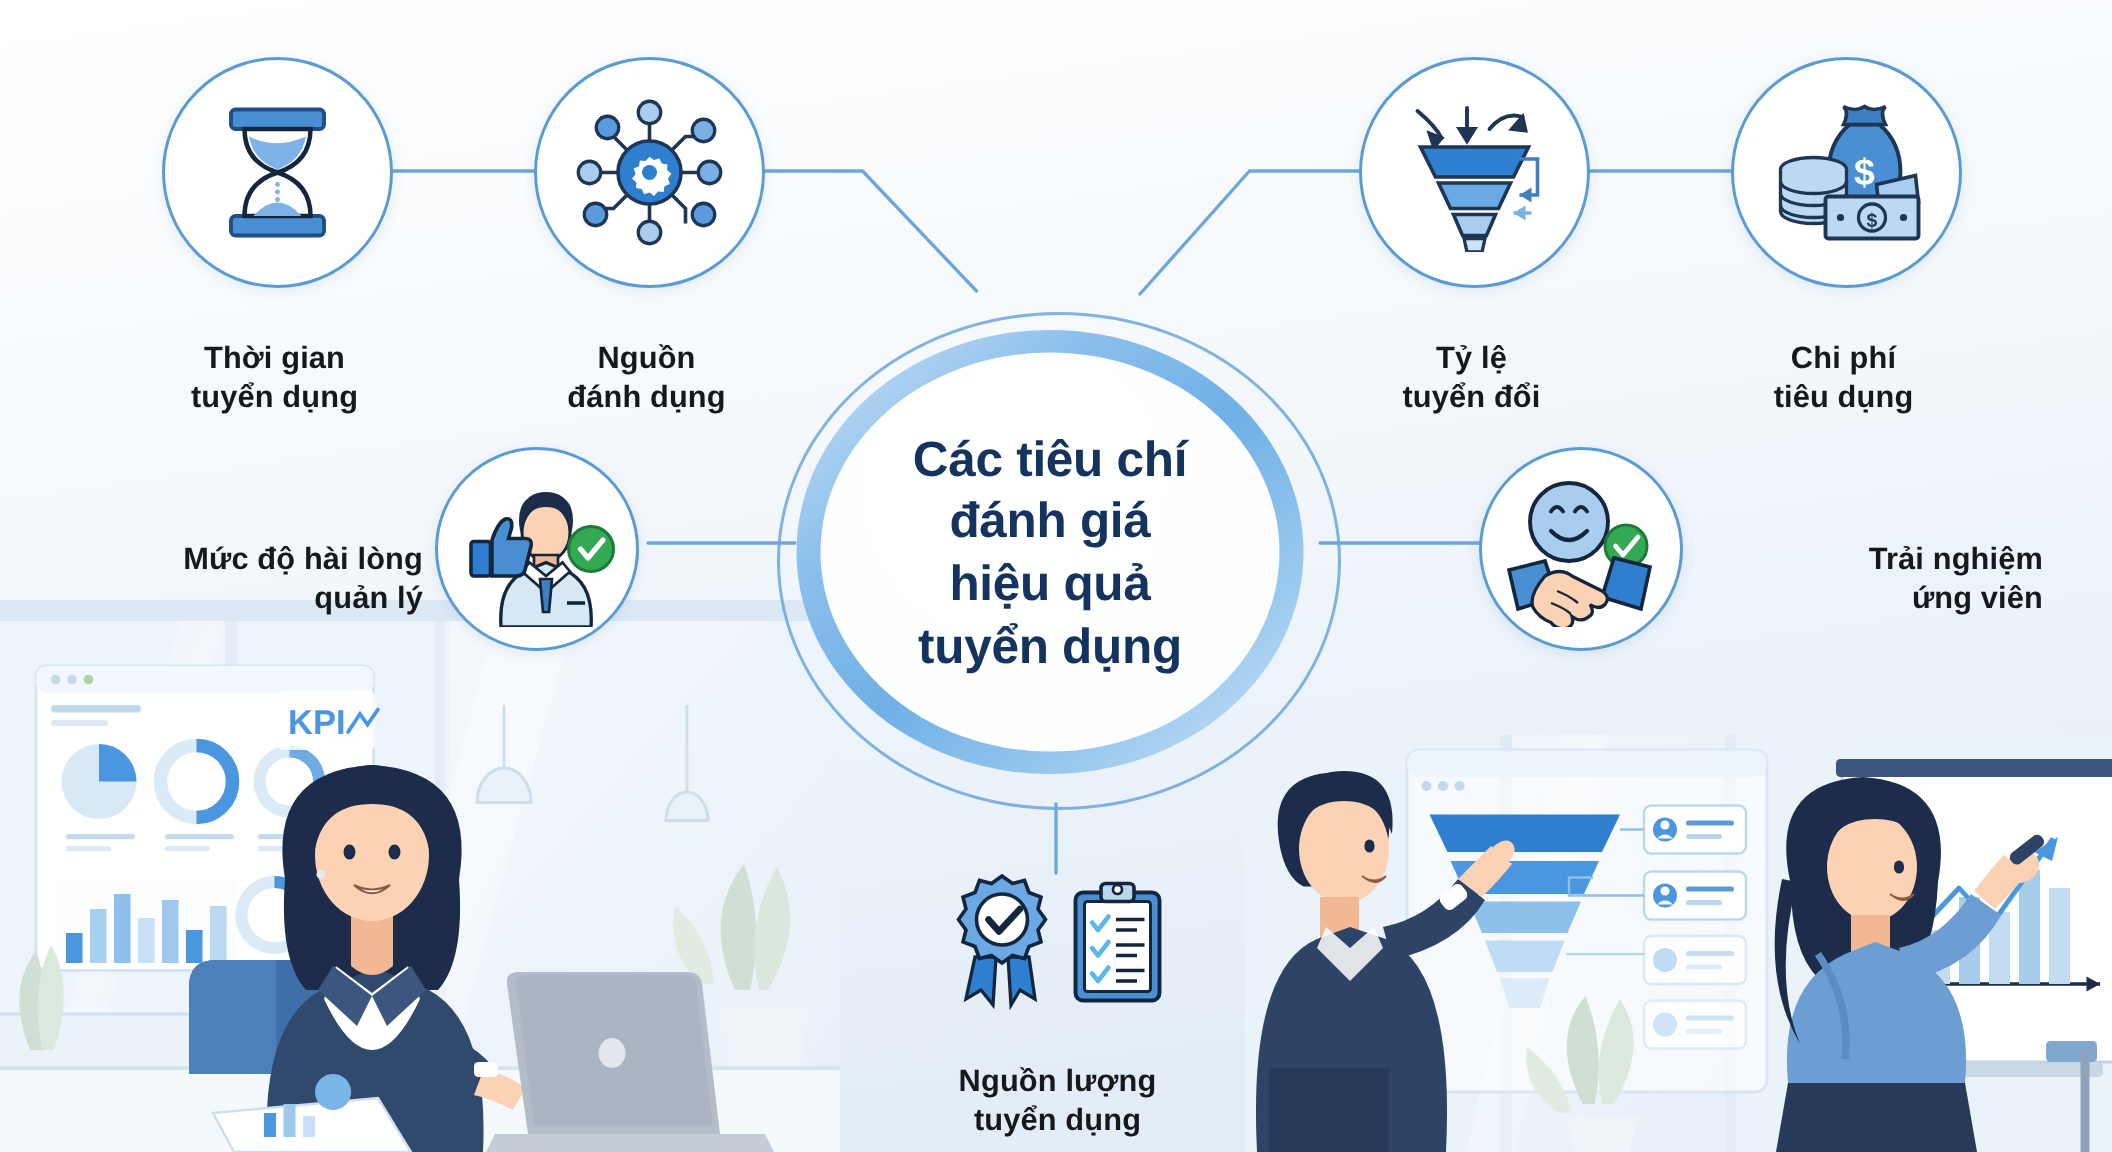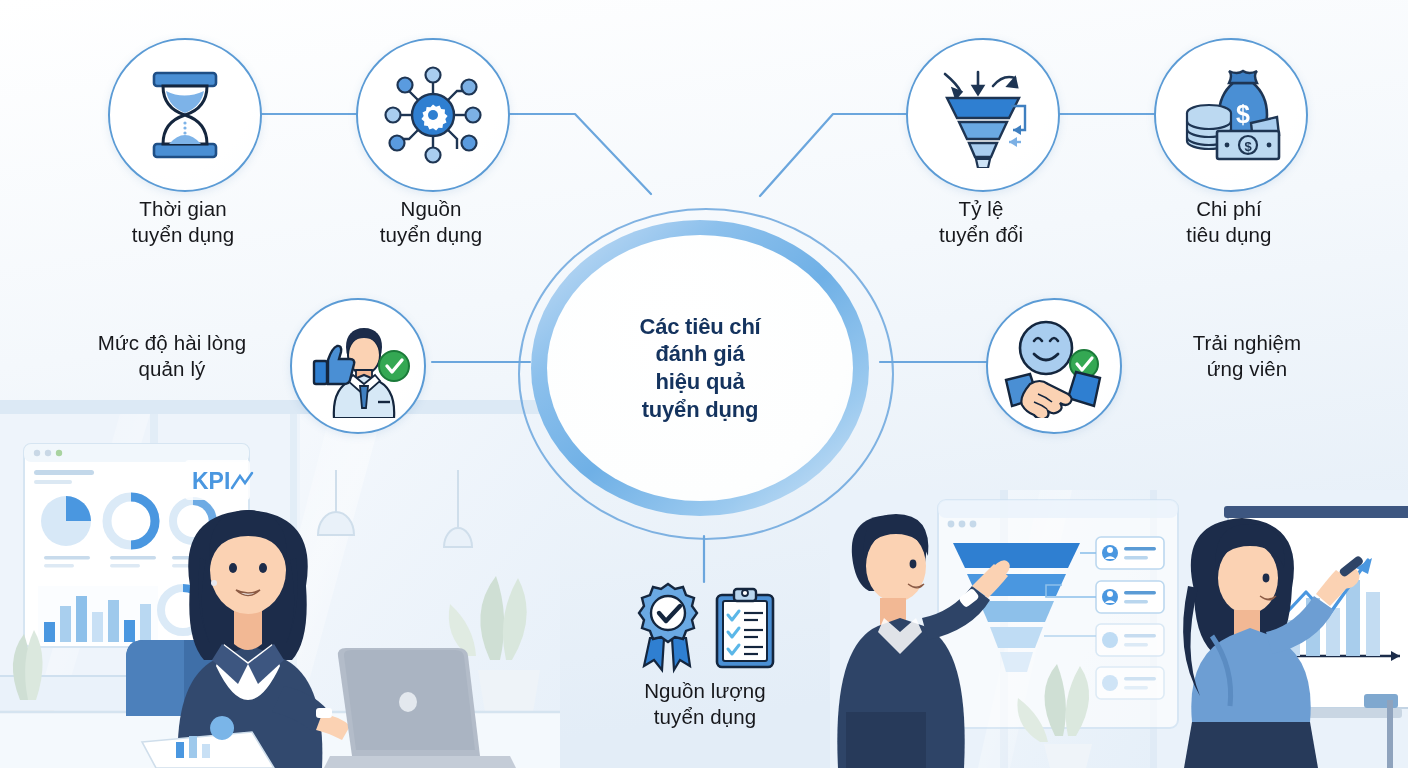--- a/index.html
+++ b/index.html
@@ -20,44 +20,44 @@
   .node{position:absolute;}
   .bub{
     position:absolute;border-radius:50%;
     background:radial-gradient(circle at 38% 32%,#ffffff 0%,#ffffff 62%,#fbfdff 100%);
     border:2.5px solid #5b9bd5;
     box-shadow:0 2px 9px rgba(70,120,180,.13);
     display:flex;align-items:center;justify-content:center;
   }
   .bub svg{display:block;}
   .lbl{
-    position:absolute;color:#17181c;font-size:20.5px;font-weight:400;
-    line-height:1.28;letter-spacing:.1px;white-space:pre-line;
+    position:absolute;color:#17181c;font-size:20.5px;font-weight:700;
+    line-height:1.28;letter-spacing:.1px;white-space:pre-line;margin-top:30px;
   }
   .lbl.c{text-align:center;}
-  .lbl.r{text-align:center;}
-  .lbl.l{text-align:center;}
+  .lbl.r{text-align:right;}
+  .lbl.l{text-align:right;}
 
   
   #hub{position:absolute;left:518px;top:208px;width:372px;height:328px;}
   #hubRingOuter{
     position:absolute;left:0;top:0;width:372px;height:328px;border-radius:50%;
     border:2px solid #6ba6dd;opacity:.85;
   }
   #hubRingThick{
     position:absolute;left:13px;top:12px;width:338px;height:296px;border-radius:50%;
     background:linear-gradient(140deg,#cfe3f7 0%,#8cc0ec 28%,#6fb0e6 52%,#9ccaef 78%,#d8e8f8 100%);
   }
   #hubCore{
     position:absolute;left:29px;top:27px;width:306px;height:266px;border-radius:50%;
     background:radial-gradient(circle at 42% 34%,#ffffff 0%,#fdfefe 70%,#f7fafd 100%);
     display:flex;align-items:center;justify-content:center;
   }
   #hubText{
-    color:#14335e;font-size:22px;font-weight:800;line-height:1.26;
+    color:#14335e;font-size:33px;font-weight:800;line-height:1.26;
     text-align:center;white-space:pre-line;letter-spacing:-.2px;
   }
 </style>
 </head>
 <body>
 
 <div id="stage">
 
   <svg id="scene" viewBox="0 0 1408 768" xmlns="http://www.w3.org/2000/svg">
     <defs>
@@ -384,21 +384,21 @@
         <circle cx="88" cy="24" r="7.5" fill="#7cb0e4" stroke="#1e3553" stroke-width="2.2"></circle>
         <circle cx="16" cy="80" r="7.5" fill="#5a9bdf" stroke="#1e3553" stroke-width="2.2"></circle>
         <circle cx="88" cy="80" r="7.5" fill="#5a9bdf" stroke="#1e3553" stroke-width="2.2"></circle>
         <circle cx="24" cy="22" r="7.5" fill="#5a9bdf" stroke="#1e3553" stroke-width="2.2"></circle>
         <circle cx="52" cy="52" r="21" fill="#2f7fd1" stroke="#1e3553" stroke-width="2.4"></circle>
         <path d="M52 41.5 l3 2.2 l3.6 -1.2 l1.6 3.5 l3.8 .6 l-.3 3.8 l2.9 2.5 l-2.3 3.1 l1.2 3.6 l-3.5 1.6 l-.6 3.8 l-3.8 -.3 l-2.5 2.9 l-3.1 -2.3 l-3.6 1.2 l-1.6 -3.5 l-3.8 -.6 l.3 -3.8 l-2.9 -2.5 l2.3 -3.1 l-1.2 -3.6 l3.5 -1.6 l.6 -3.8 l3.8 .3z" fill="#ffffff"></path>
         <circle cx="52" cy="52" r="5" fill="#2f7fd1"></circle>
       </svg>
     </div>
     <div class="lbl c" style="left:340px;top:196px;width:182px;">Nguồn
-tuyển dụng</div>
+đánh dụng</div>
   </div>
 
   <div class="node">
     <div class="bub" style="left:906px;top:38px;width:150px;height:150px;">
       <svg width="108" height="106" viewBox="0 0 108 106" xmlns="http://www.w3.org/2000/svg">
         <g stroke="#1e3553" stroke-width="2.6" fill="#1e3553">
           <path d="M16 12 q12 10 16 18" fill="none" stroke-linecap="round"></path>
           <path d="M32 30 l-8 -3 l3 9z"></path>
           <path d="M49 10 V28" fill="none" stroke-linecap="round"></path>
           <path d="M49 32 l-5 -8 h10z"></path>

